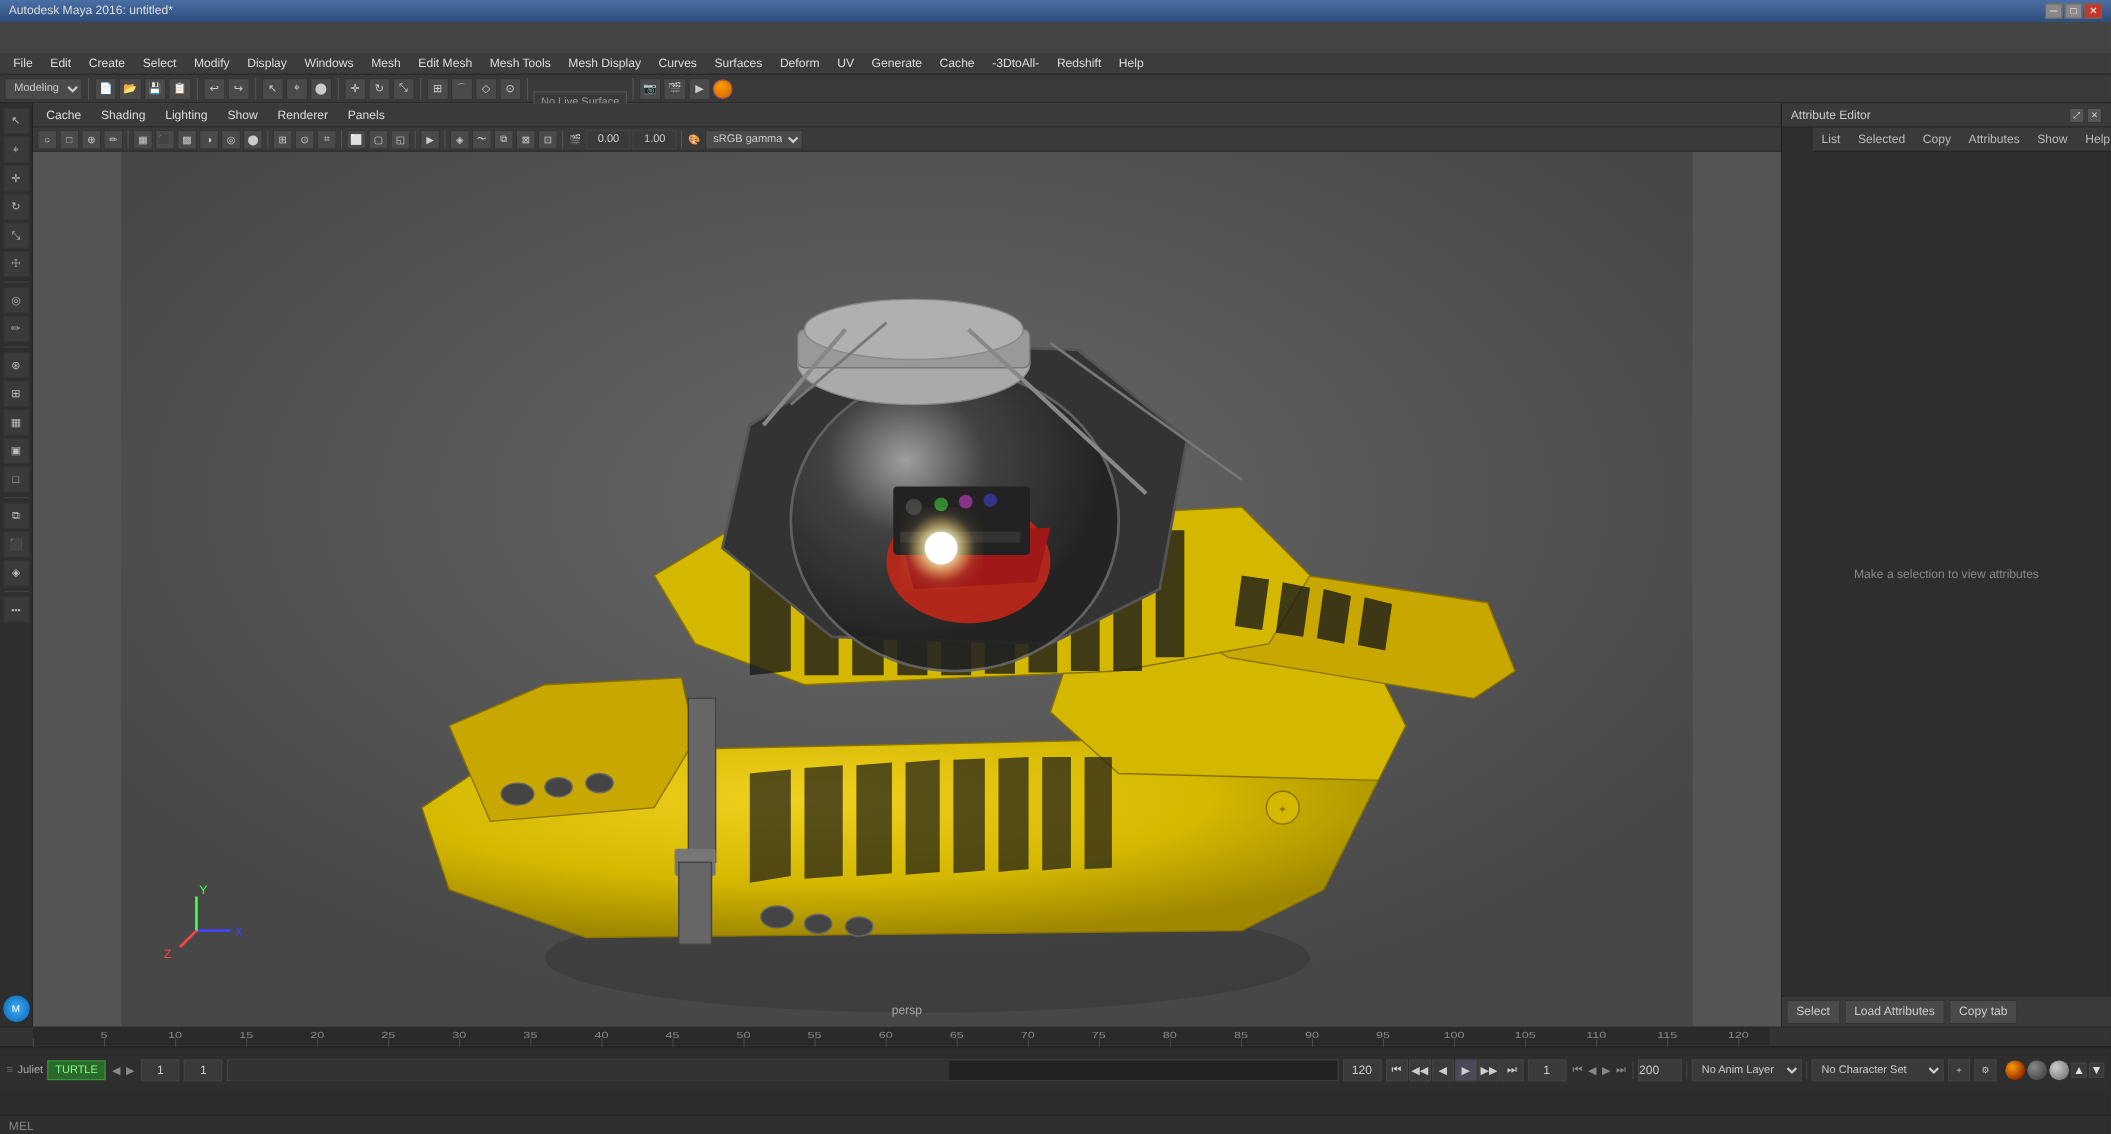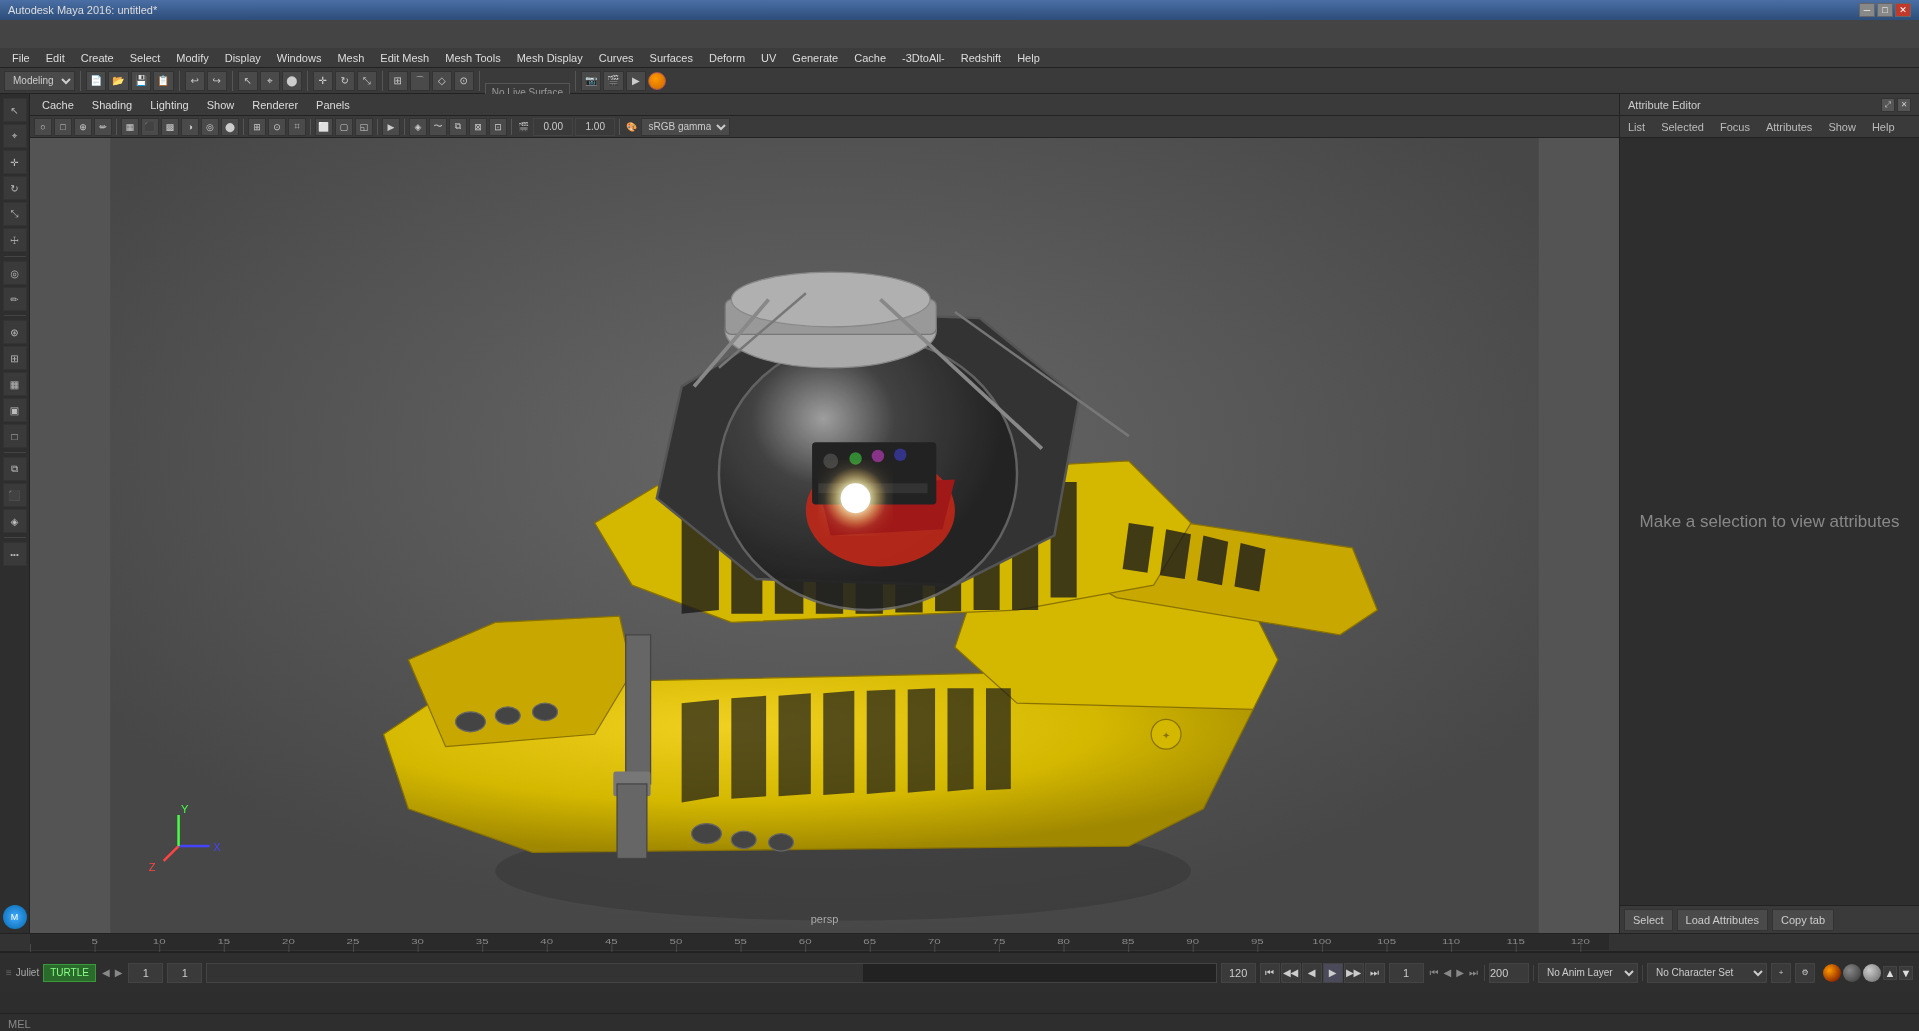--- a/index.html
+++ b/index.html
@@ -34,24 +34,24 @@
     #viewport-menubar { height: 22px; background: #3a3a3a; display: flex; align-items: center; padding: 0 4px; gap: 2px; border-bottom: 1px solid #222; }
     .vp-menu { padding: 2px 8px; font-size: 11px; color: #ddd; cursor: pointer; }
     #viewport { flex: 1; position: relative; background: radial-gradient(ellipse at 50% 40%, #6a6a6a 0%, #525252 60%, #474747 100%); overflow: hidden; }
     #viewport-label { position: absolute; bottom: 8px; left: 50%; transform: translateX(-50%); font-size: 11px; color: #aaa; }
 
     
     #attr-editor { width: 300px; background: #2e2e2e; border-left: 1px solid #222; display: flex; flex-direction: column; }
     #attr-header { height: 22px; background: #3a3a3a; display: flex; align-items: center; justify-content: space-between; padding: 0 8px; border-bottom: 1px solid #222; }
     #attr-header-title { font-size: 11px; color: #ccc; }
     #attr-controls { display: flex; gap: 2px; }
-    #attr-nav { height: 22px; background: #3a3a3a; display: flex; align-items: center; padding: 0 4px; gap: 8px; border-bottom: 1px solid #222; }
+    #attr-nav { height: 22px; background: #3a3a3a; display: flex; align-items: center; padding: 0 4px; gap: 8px; border-bottom: 1px solid #222; margin-left: 28px; }
     .attr-nav-item { font-size: 11px; color: #bbb; cursor: pointer; padding: 2px 4px; }
     #attr-content { flex: 1; display: flex; align-items: center; justify-content: center; }
-    #attr-message { font-size: 17px; color: #888; text-align: center; }
+    #attr-message { font-size: 11px; color: #888; text-align: center; }
     #attr-footer { height: 28px; background: #3a3a3a; display: flex; align-items: center; gap: 4px; padding: 0 4px; border-top: 1px solid #222; }
     .attr-footer-btn { height: 22px; padding: 0 8px; background: #4a4a4a; border: 1px solid #333; color: #ccc; font-size: 11px; cursor: pointer; }
 
     
     #timeline-area { width: 100%; height: 80px; background: #2d2d2d; border-top: 1px solid #222; display: flex; flex-direction: column; }
     #timeline-ruler { height: 18px; background: #333; border-bottom: 1px solid #222; position: relative; display: flex; align-items: center; }
     #timeline-bottom { height: 28px; background: #2e2e2e; border-top: 1px solid #222; display: flex; align-items: center; padding: 0 6px; gap: 4px; }
 
     
     #statusbar { width: 100%; height: 20px; background: #2e2e2e; border-top: 1px solid #222; display: flex; align-items: center; padding: 0 8px; }
@@ -388,21 +388,21 @@
     <div id="attr-header">
       <span id="attr-header-title">Attribute Editor</span>
       <div id="attr-controls">
         <div class="ae-tab-btn">⤢</div>
         <div class="ae-tab-btn">✕</div>
       </div>
     </div>
     <div id="attr-nav">
       <span class="attr-nav-item">List</span>
       <span class="attr-nav-item">Selected</span>
-      <span class="attr-nav-item">Focus</span>
+      <span class="attr-nav-item">Copy</span>
       <span class="attr-nav-item">Attributes</span>
       <span class="attr-nav-item">Show</span>
       <span class="attr-nav-item">Help</span>
     </div>
     <div id="attr-content">
       <span id="attr-message">Make a selection to view attributes</span>
     </div>
     <div id="attr-footer">
       <button class="attr-footer-btn">Select</button>
       <button class="attr-footer-btn">Load Attributes</button>

